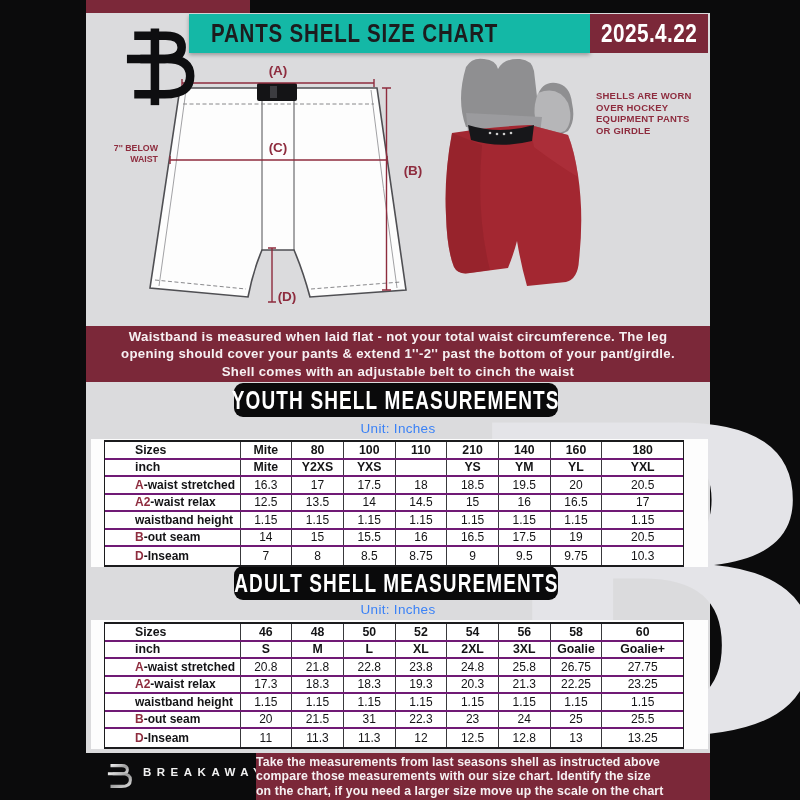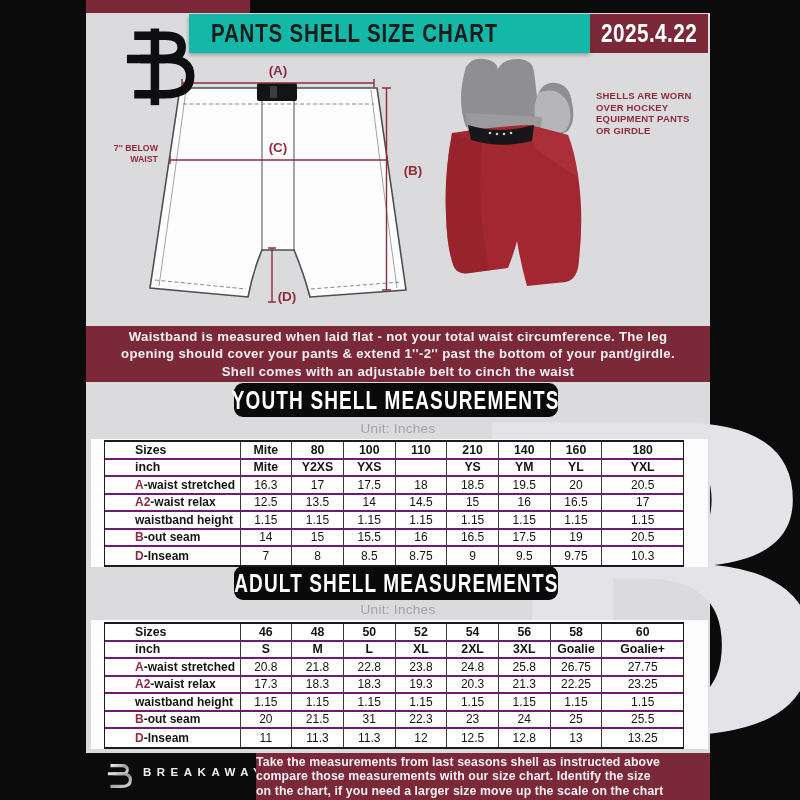--- a/index.html
+++ b/index.html
@@ -28,21 +28,21 @@
                  font-size:9.5px;font-weight:bold;color:#8E2C3E;line-height:11.5px;letter-spacing:.2px;}
   
   .banner{position:absolute;left:86px;top:326px;width:624px;height:56px;background:#7B2839;
           display:flex;flex-direction:column;align-items:center;justify-content:center;z-index:1;}
   .banner div{color:#F6F0F2;font-size:13.2px;font-weight:600;line-height:17.2px;letter-spacing:.3px;white-space:nowrap;}
   
   .badge{position:absolute;left:234px;width:324px;height:34px;background:#0A0A0B;border-radius:9px;
          display:flex;align-items:center;justify-content:center;z-index:1;}
   .badge span{color:#fff;font-size:25px;font-weight:bold;letter-spacing:1.5px;white-space:nowrap;
               display:inline-block;transform:scaleX(.76);}
-  .unit{position:absolute;left:86px;width:624px;text-align:center;font-size:13.5px;color:#a3a3a3;z-index:1;letter-spacing:.3px;}
+  .unit{position:absolute;left:86px;width:624px;text-align:center;font-size:13.5px;color:#3b82f6;z-index:1;letter-spacing:.3px;}
   
   .panel{position:absolute;left:91px;width:617px;background:#FDFDFD;z-index:1;}
   .tgrid{position:absolute;left:104px;width:580px;border:1.5px solid #1B1B1D;border-top-width:2px;
          border-bottom-width:2px;background:#fff;z-index:2;}
   .trow{display:grid;grid-template-columns:135.5px repeat(7,51.7px) auto;height:17.5px;
         border-bottom:2px solid #701a75;}
   .trow:last-child{border-bottom:none;}
   .tcell{border-right:1px solid #39393c;display:flex;align-items:center;justify-content:center;
          font-size:12px;color:#141416;overflow:hidden;}
   .tcell:last-child{border-right:none;}

